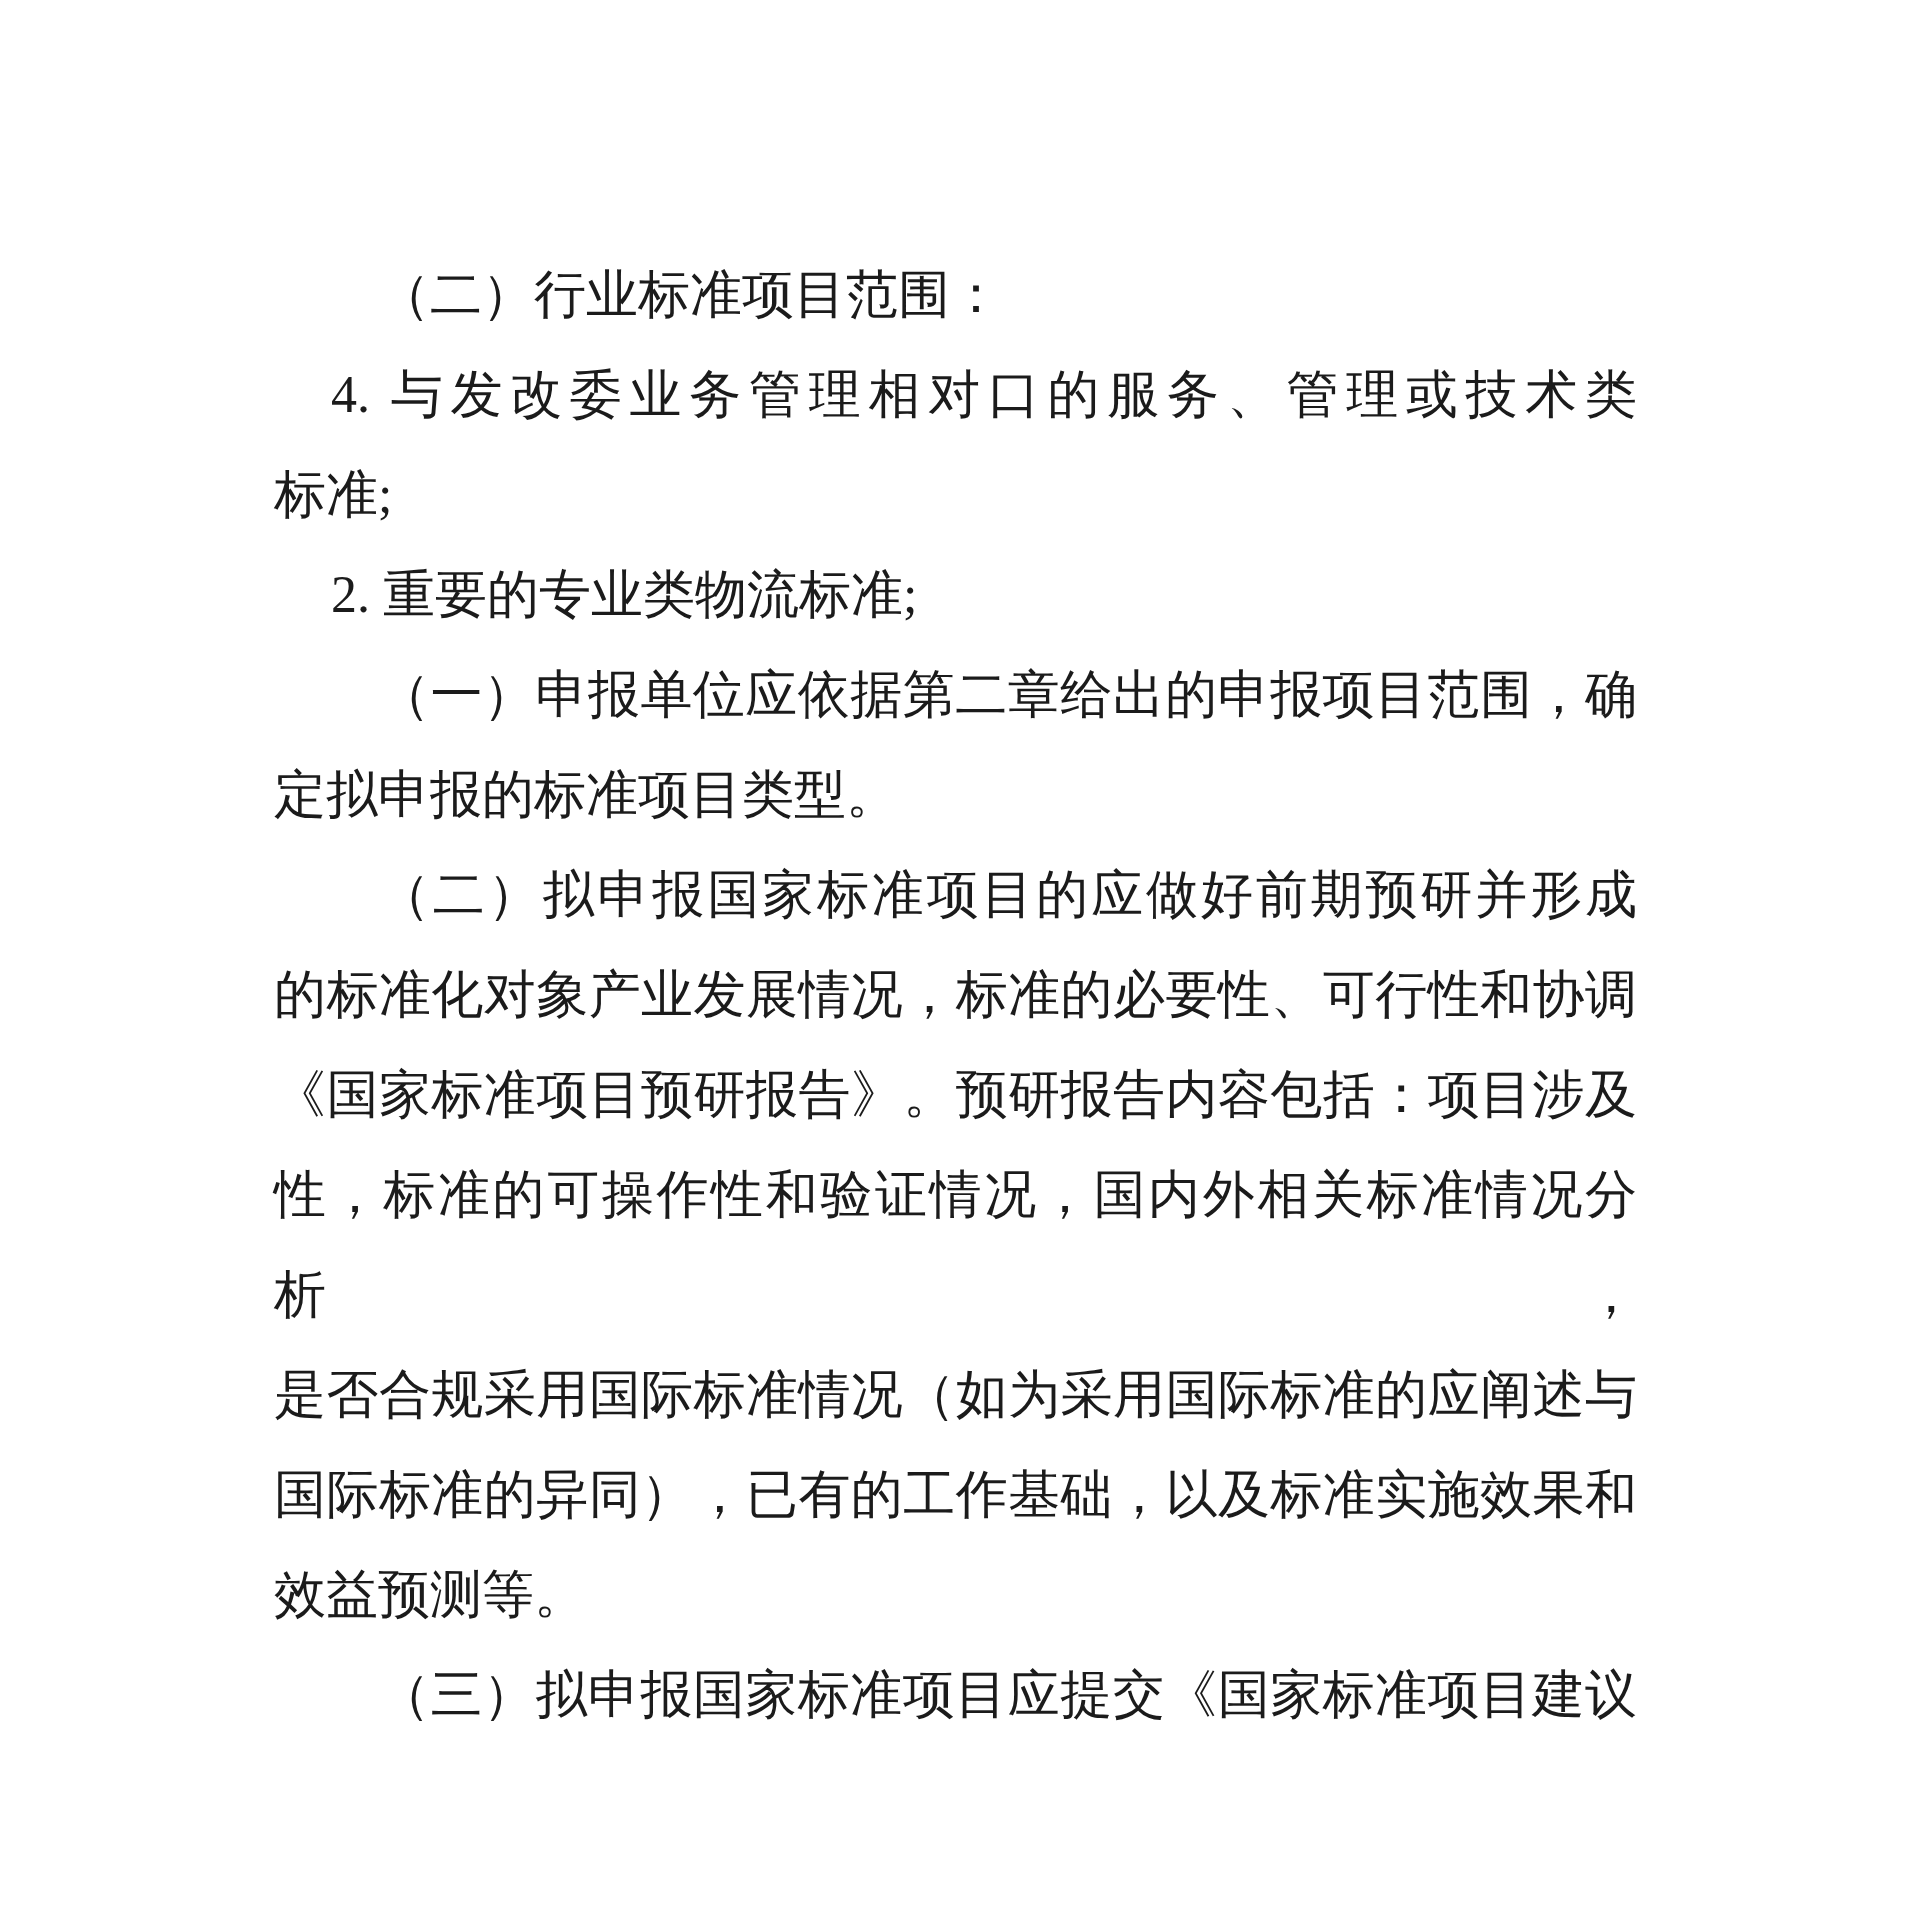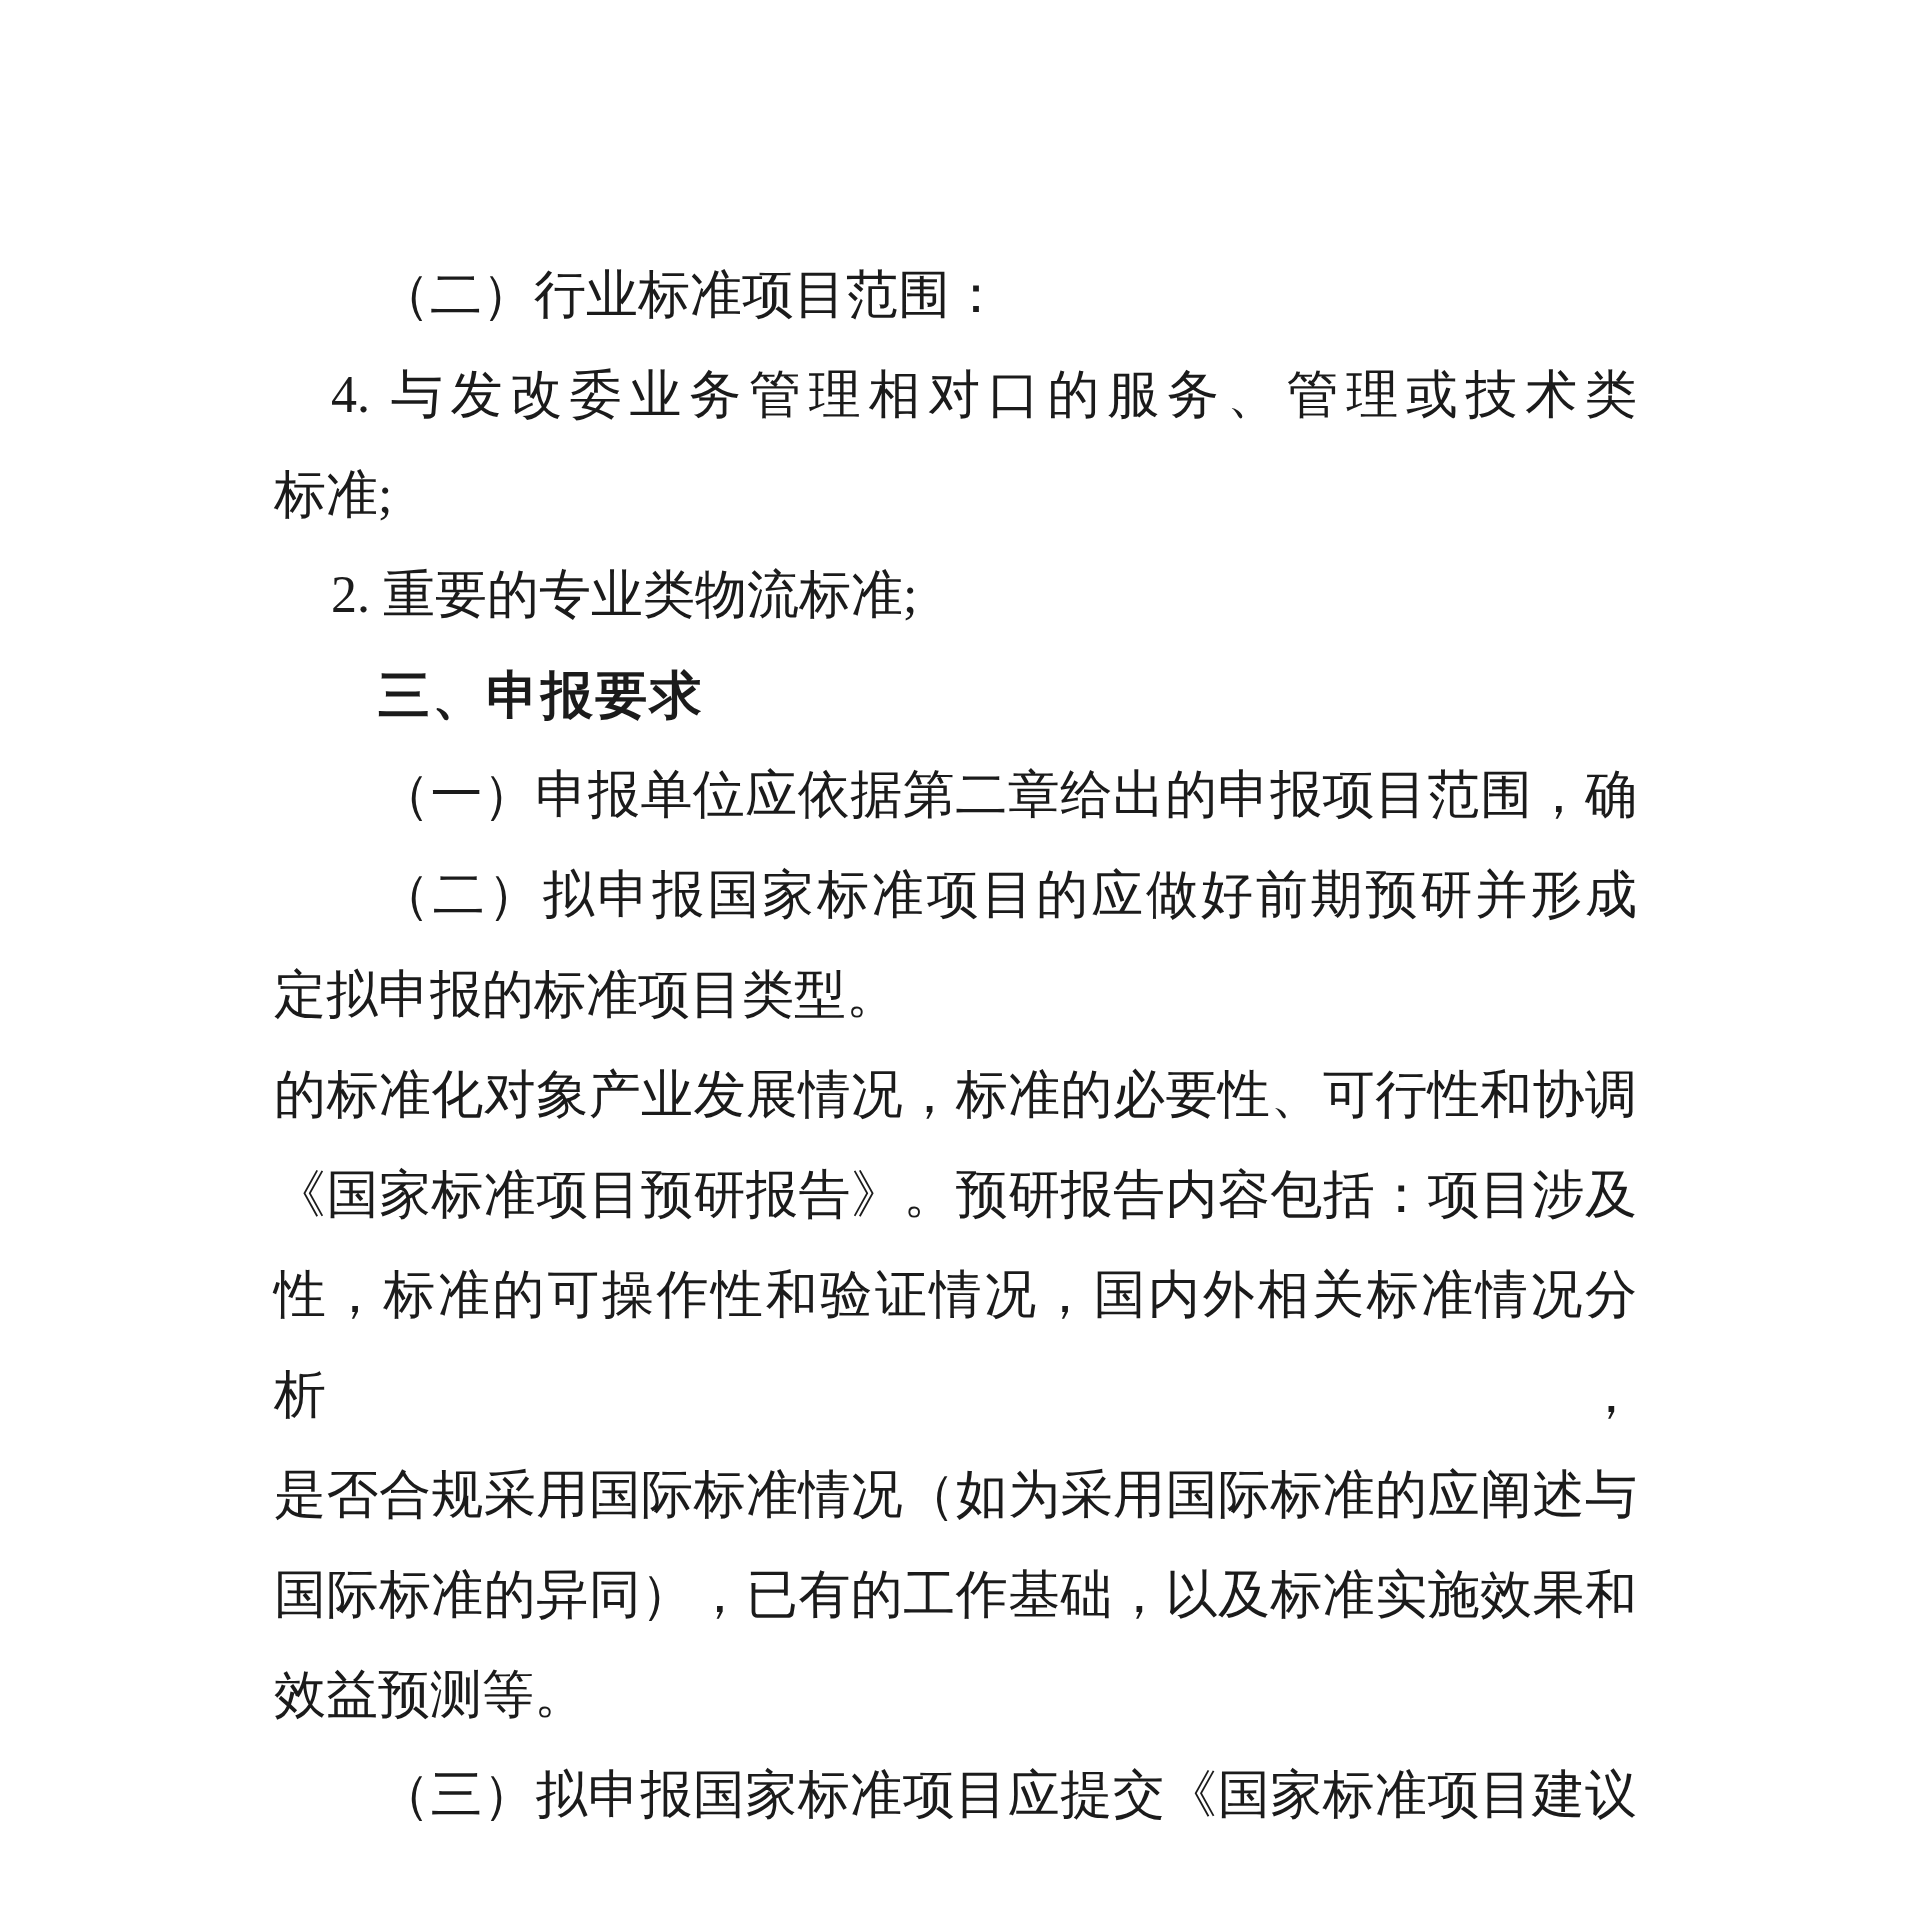--- a/index.html
+++ b/index.html
@@ -44,24 +44,23 @@
   }
 </style>
 </head>
 <body>
 
 <div class="page">
   <div class="line ind2 end">（二）行业标准项目范围：</div>
   <div class="line indnum fill">4. 与发改委业务管理相对口的服务、管理或技术类</div>
   <div class="line end">标准;</div>
   <div class="line indnum end">2. 重要的专业类物流标准;</div>
-  <div class="line ind2 end heading">三、申报要求</div>
   <div class="line ind2 fill">（一）申报单位应依据第二章给出的申报项目范围，确</div>
+  <div class="line end">定拟申报的标准项目类型。</div>
   <div class="line ind2 fill">（二）拟申报国家标准项目的应做好前期预研并形成</div>
-  <div class="line end">定拟申报的标准项目类型。</div>
   <div class="line fill">的标准化对象产业发展情况，标准的必要性、可行性和协调</div>
   <div class="line fill">《国家标准项目预研报告》。预研报告内容包括：项目涉及</div>
   <div class="line fill">性，标准的可操作性和验证情况，国内外相关标准情况分析，</div>
   <div class="line fill">是否合规采用国际标准情况（如为采用国际标准的应阐述与</div>
   <div class="line fill">国际标准的异同），已有的工作基础，以及标准实施效果和</div>
   <div class="line end">效益预测等。</div>
   <div class="line ind2 fill">（三）拟申报国家标准项目应提交《国家标准项目建议</div>
 
 </div>
 

